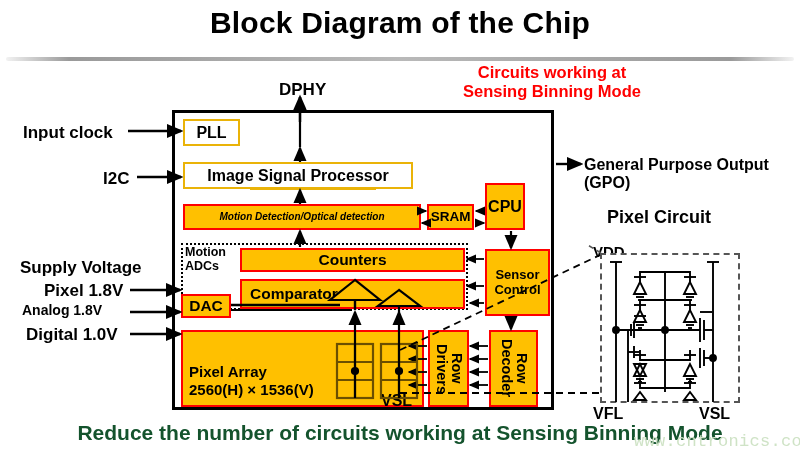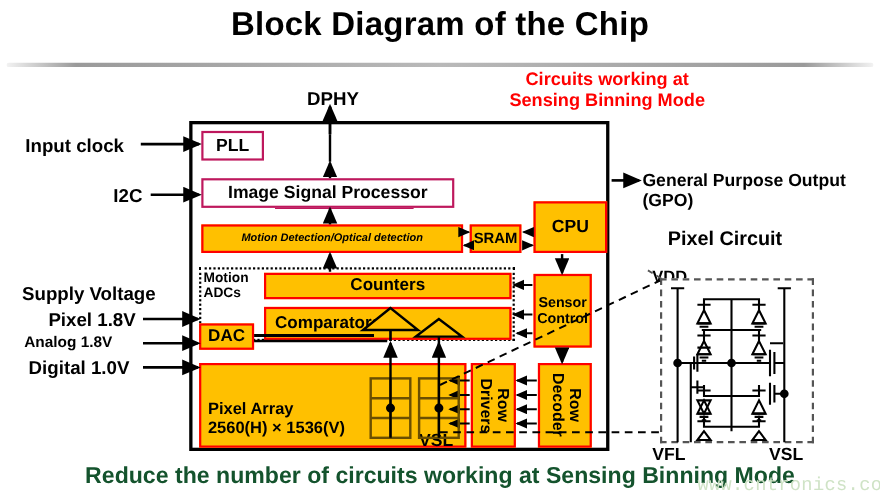--- a/index.html
+++ b/index.html
@@ -41,21 +41,21 @@
     position:absolute;left:172px;top:110px;width:382px;height:300px;
     border:3px solid #000;background:#fff;box-sizing:border-box;
   }
 
   
   .blk{
     position:absolute;box-sizing:border-box;display:flex;
     align-items:center;justify-content:center;
     font-weight:bold;color:#000;text-align:center;line-height:1.08;
   }
-  .blk-white{background:#ffffff;border:2px solid #be185d;}
+  .blk-white{background:#ffffff;border:2px solid #eab308;}
   .blk-orange{background:#ffc000;border:2px solid #ff0000;}
   .blk-vert{writing-mode:vertical-rl;}
 
   
   .adc-group{
     position:absolute;left:181px;top:243px;width:287px;height:67px;
     border:2px dotted #000;background:#ffffff;box-sizing:border-box;
   }
   .adc-label{
     position:absolute;left:185px;top:246px;width:52px;
@@ -98,33 +98,33 @@
   <div class="blk blk-white" style="left:183px;top:119px;width:57px;height:27px;font-size:16px;">PLL</div>
 
   <div class="blk blk-white" style="left:250px;top:119px;width:126px;height:27px;font-size:16px;margin-top:44px;">MIPI I/F</div>
 
   <div class="blk blk-white" style="left:183px;top:162px;width:230px;height:27px;font-size:16px;">Image Signal Processor</div>
 
   <div class="blk blk-orange" style="left:183px;top:204px;width:238px;height:26px;font-size:10px;font-style:italic;">Motion Detection/Optical detection</div>
 
   <div class="blk blk-orange" style="left:427px;top:204px;width:47px;height:26px;font-size:13.5px;">SRAM</div>
 
-  <div class="blk blk-orange" style="left:485px;top:183px;width:67px;height:47px;font-size:16px;">CPU</div>
+  <div class="blk blk-orange" style="left:485px;top:183px;width:40px;height:47px;font-size:16px;">CPU</div>
 
   <div class="adc-group"></div>
   <div class="adc-label" style="white-space:pre-line;">Motion
 ADCs</div>
 
   <div class="blk blk-orange" style="left:240px;top:248px;width:225px;height:24px;font-size:15.5px;">Counters</div>
 
   <div class="blk blk-orange" style="left:240px;top:279px;width:225px;height:30px;font-size:15.5px;justify-content:flex-start;padding-left:8px;">Comparators</div>
 
   <div class="blk blk-orange" style="left:181px;top:294px;width:50px;height:24px;font-size:15.5px;">DAC</div>
 
-  <div class="blk blk-orange" style="left:485px;top:249px;width:53px;height:67px;font-size:13px;white-space:pre-line;">Sensor
+  <div class="blk blk-orange" style="left:485px;top:249px;width:65px;height:67px;font-size:13px;white-space:pre-line;">Sensor
 Control</div>
 
   <div class="blk blk-orange" style="left:181px;top:330px;width:243px;height:77px;">
     <div style="position:absolute;left:6px;top:31px;text-align:left;font-size:15px;line-height:1.18;white-space:pre-line;">Pixel Array
 2560(H) × 1536(V)</div>
   </div>
   <div class="lbl" style="left:381px;top:392px;font-size:16px;">VSL</div>
 
   <div class="blk blk-orange blk-vert" style="left:428px;top:330px;width:41px;height:77px;font-size:14.5px;white-space:pre-line;">Row
 Drivers</div>

